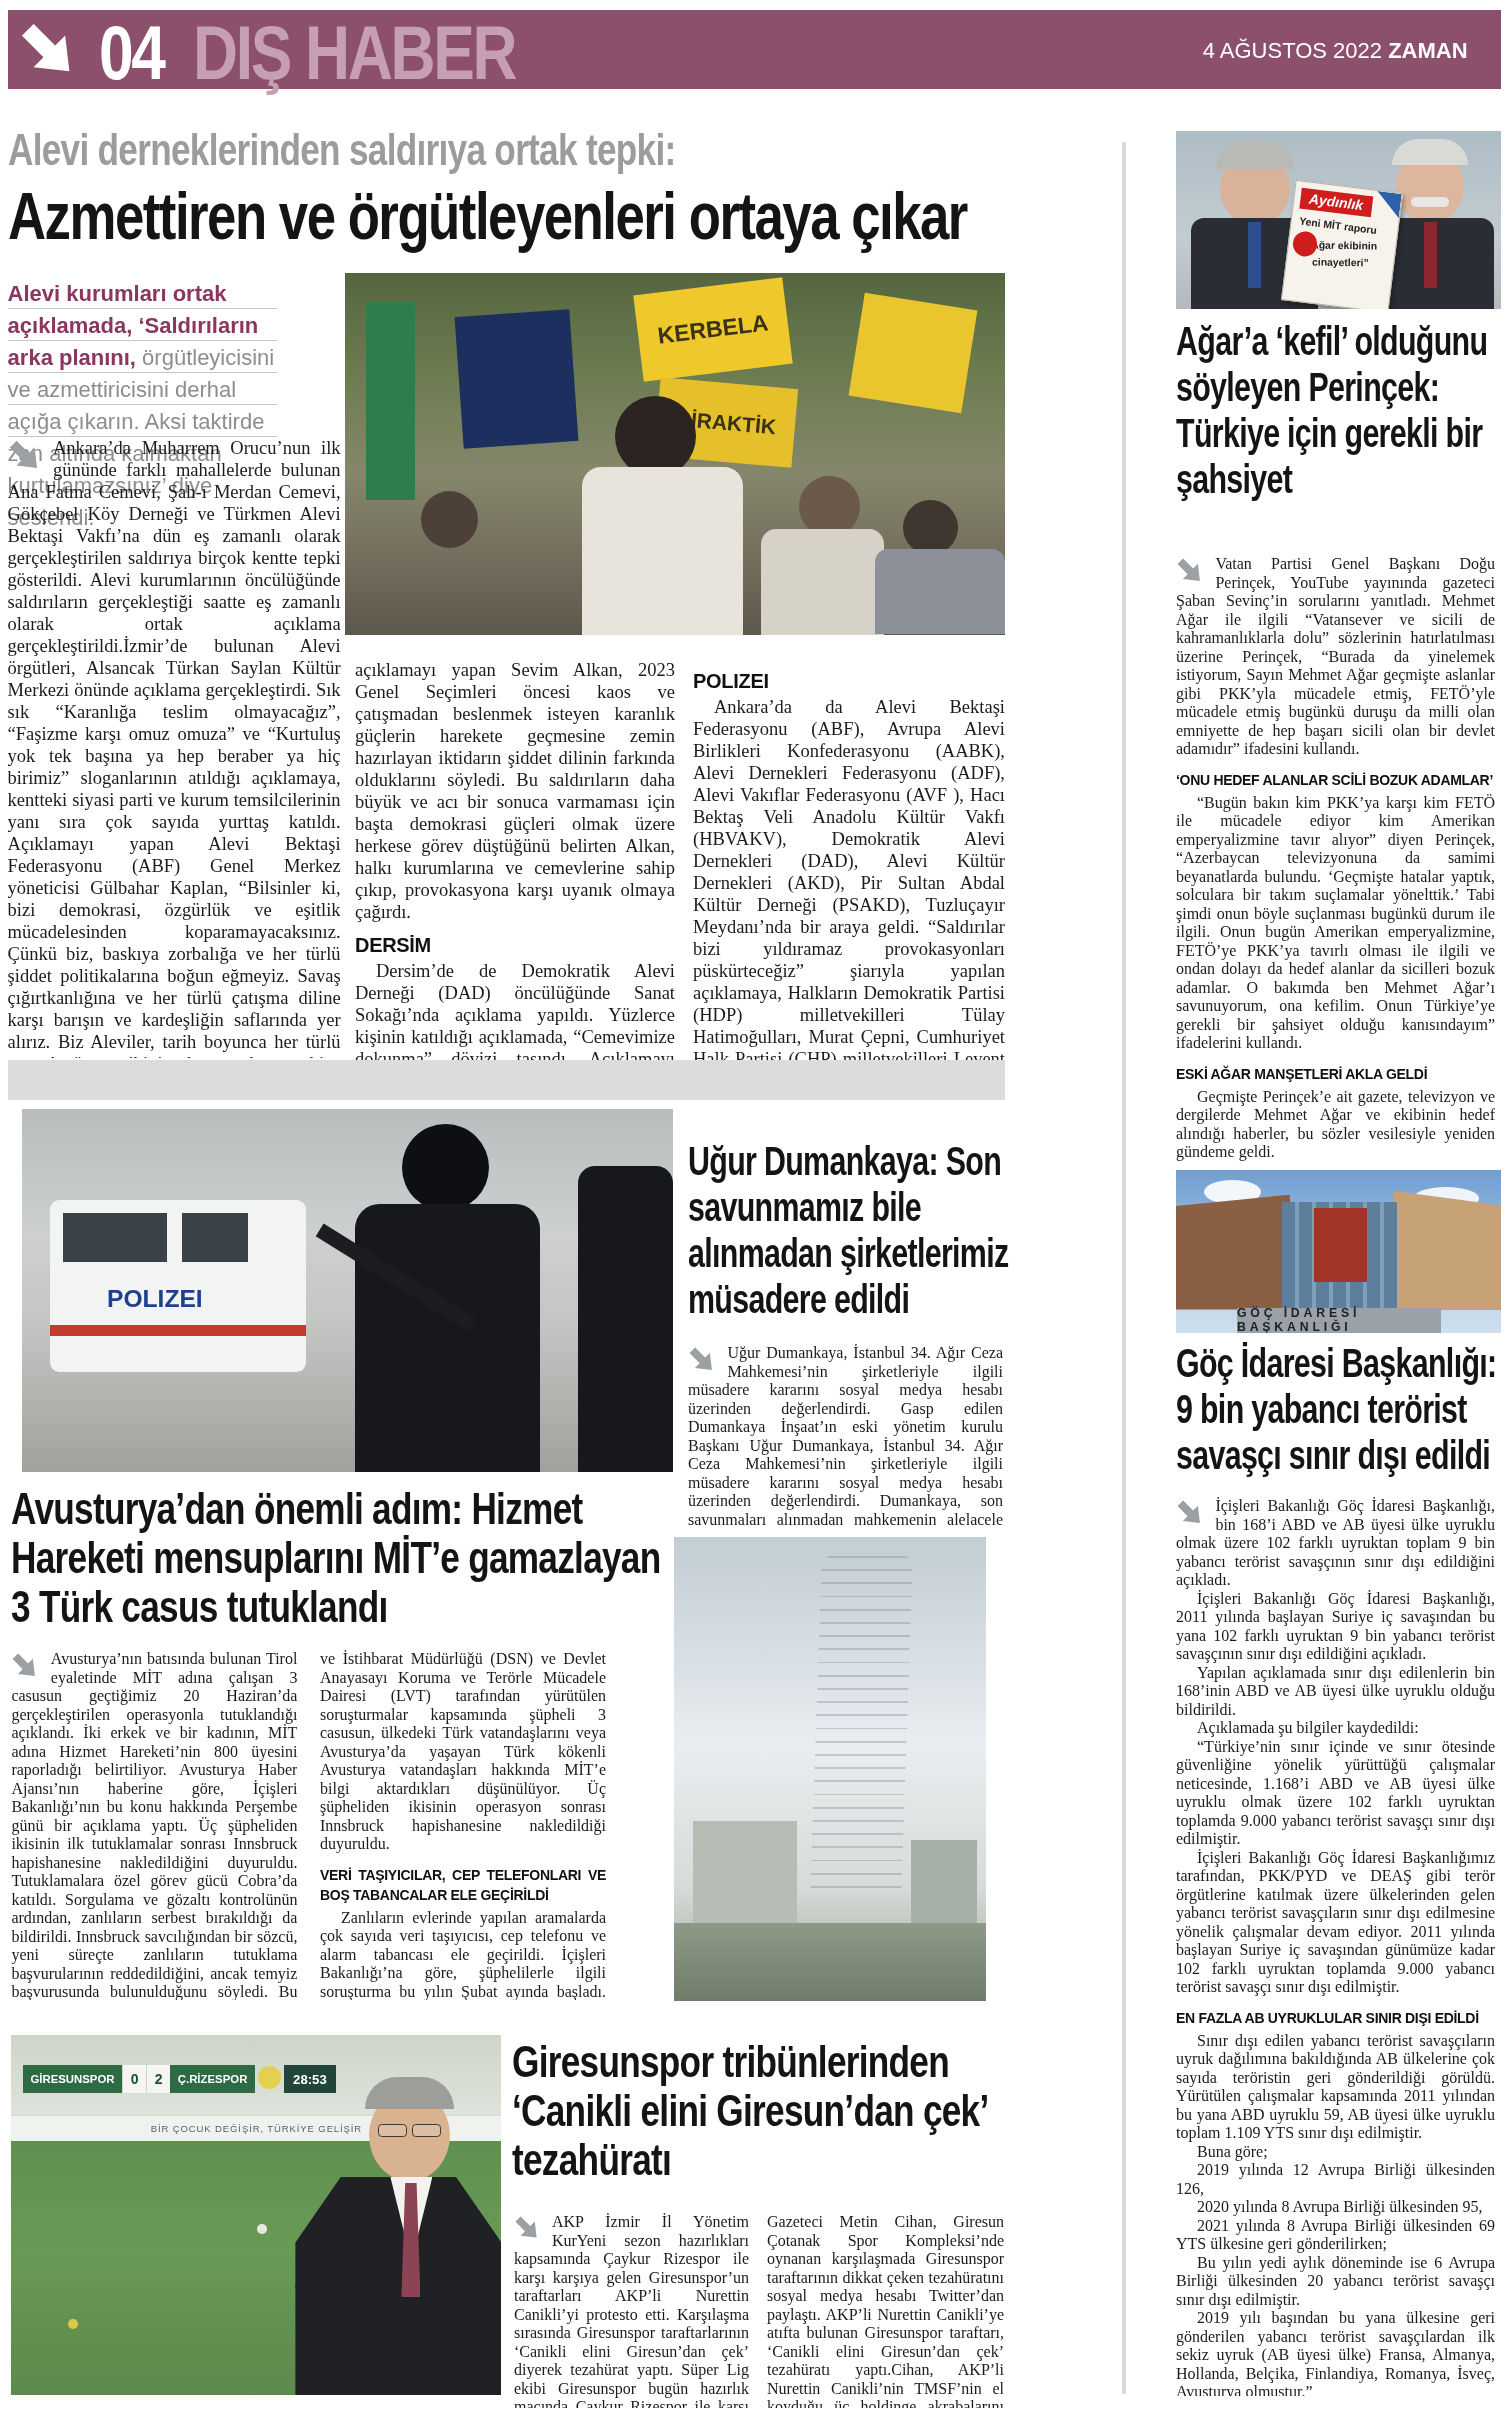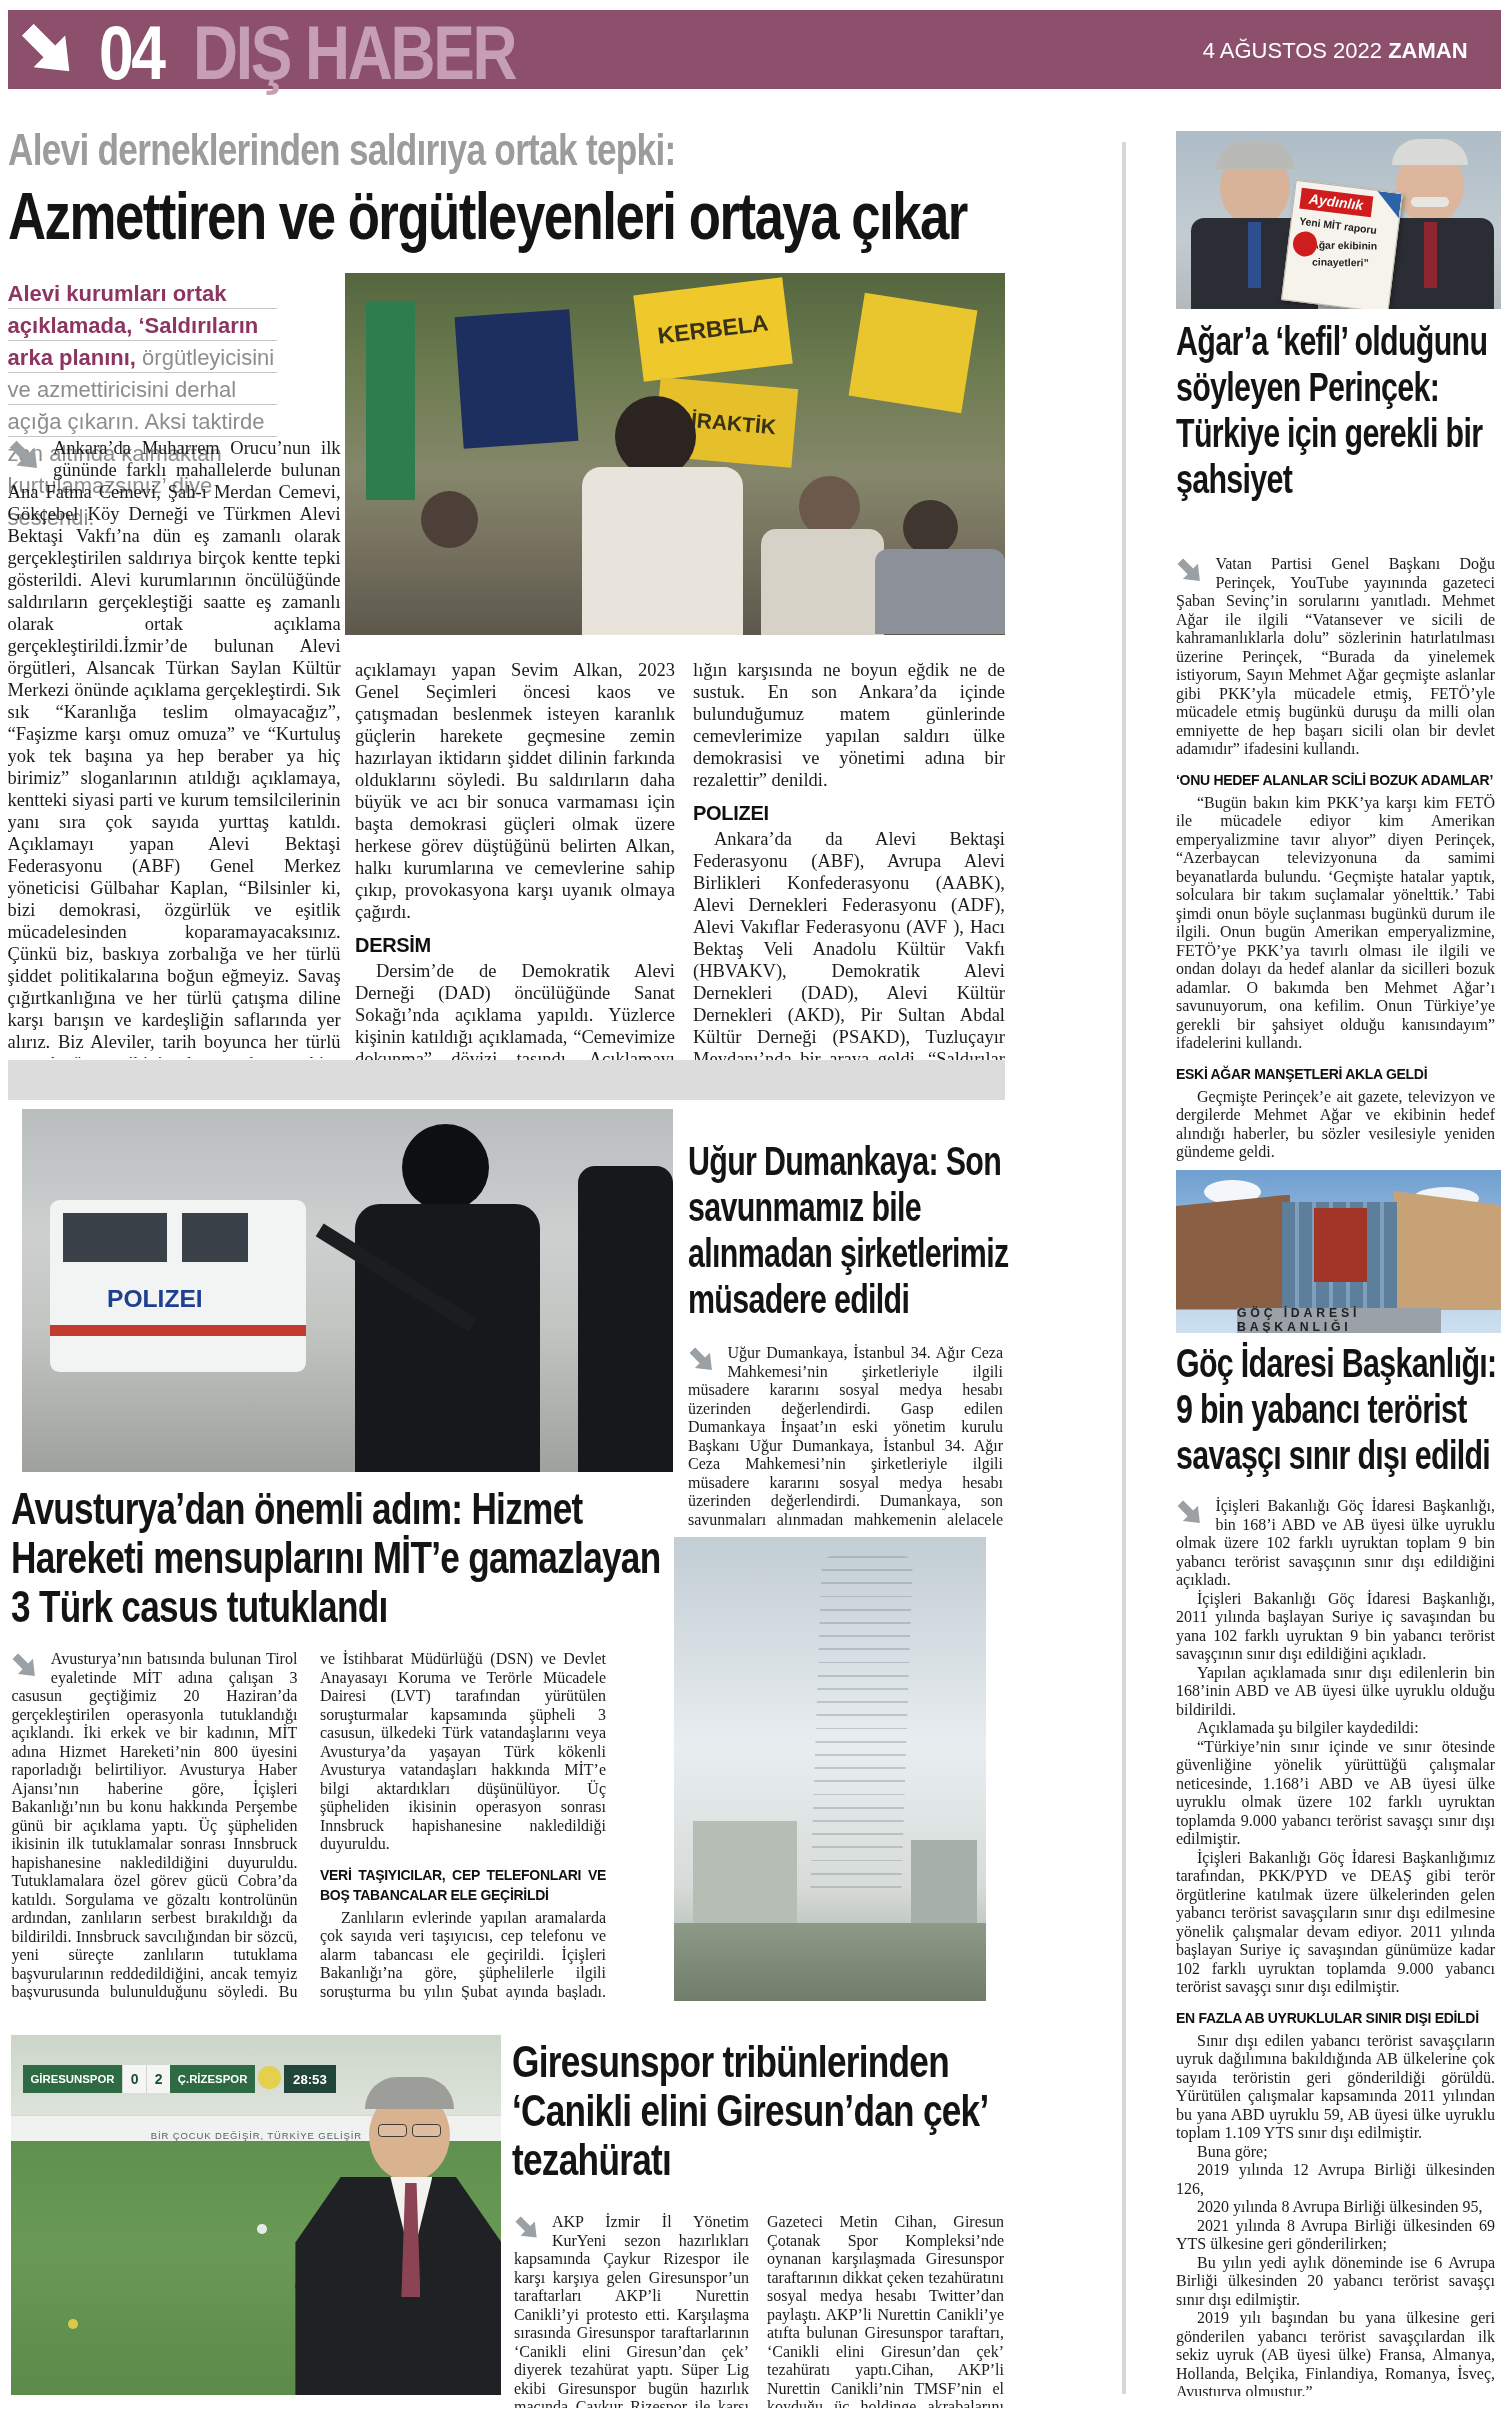--- a/index.html
+++ b/index.html
@@ -63,21 +63,21 @@
   .masthead{position:absolute;background:#cf1d1d;color:#ffffff;font-family:"Liberation Sans",sans-serif;
             font-weight:700;font-style:italic;display:flex;align-items:center;justify-content:center;}
   .newsline{position:absolute;font-family:"Liberation Sans",sans-serif;font-weight:700;color:#222;white-space:nowrap;}
   .ph-goc{background:linear-gradient(to bottom,#6f9ed0 0%,#a9c9e6 55%,#cfe0ef 100%);}
   .bldg{position:absolute;}
   .gocsign{position:absolute;background:#9aa1a7;color:#1d2125;display:flex;align-items:center;justify-content:center;
            font-family:"Liberation Sans",sans-serif;font-weight:700;letter-spacing:3.8px;}
   .ph-tower{background:linear-gradient(to bottom,#c2cdd4 0%,#e8edf0 45%,#d7dcd9 75%,#9aa396 100%);}
   .ph-match{background:linear-gradient(to bottom,#cdd5c9 0%,#dde3da 22%,#5f8f4e 26%,#699a55 60%,#5c8a4a 100%);}
   .board{position:absolute;background:#f0f2ef;color:#57606a;font-family:"Liberation Sans",sans-serif;
-         font-size:9.5px;letter-spacing:0.9px;display:flex;align-items:flex-end;justify-content:center;white-space:nowrap;overflow:hidden;}
+         font-size:9.5px;letter-spacing:0.9px;display:flex;align-items:center;justify-content:center;white-space:nowrap;overflow:hidden;}
   .score{position:absolute;display:flex;font-family:"Liberation Sans",sans-serif;font-weight:700;height:28px;}
   .score .team{background:#2e6b44;color:#fff;font-size:11.4px;display:flex;align-items:center;padding:0 7.6px;}
   .score .num{background:#f5f6f4;color:#1d4d30;font-size:14px;width:23px;display:flex;align-items:center;justify-content:center;border-left:0.9px solid #d0d4cf;}
   .score .logo{background:#e4cf4e;border-radius:50%;width:23px;height:23px;margin:0.9px 2.8px;}
   .score .clock{background:#22453a;color:#fff;font-size:13.2px;display:flex;align-items:center;padding:0 9.5px;}
 </style>
 </head>
 <body>
 
 <div class="canvas">
@@ -121,21 +121,20 @@
   <div class="bt abs" style="left:7.6px;top:437px;width:333px;height:621px;">
     <p><span class="drop"><span class="se-arrow" style="width:34px;height:34px;"></span></span><span>Ankara’da Muharrem Orucu’nun ilk gününde farklı mahallelerde bulunan Ana Fatma Cemevi, Şah-ı Merdan Cemevi, Gökçebel Köy Derneği ve Türkmen Alevi Bektaşi Vakfı’na dün eş zamanlı olarak gerçekleştirilen saldırıya birçok kentte tepki gösterildi. Alevi kurumlarının öncülüğünde saldırıların gerçekleştiği saatte eş zamanlı olarak ortak açıklama gerçekleştirildi.İzmir’de bulunan Alevi örgütleri, Alsancak Türkan Saylan Kültür Merkezi önünde açıklama gerçekleştirdi. Sık sık “Karanlığa teslim olmayacağız”, “Faşizme karşı omuz omuza” ve “Kurtuluş yok tek başına ya hep beraber ya hiç birimiz” sloganlarının atıldığı açıklamaya, kentteki siyasi parti ve kurum temsilcilerinin yanı sıra çok sayıda yurttaş katıldı. Açıklamayı yapan Alevi Bektaşi Federasyonu (ABF) Genel Merkez yöneticisi Gülbahar Kaplan, “Bilsinler ki, bizi demokrasi, özgürlük ve eşitlik mücadelesinden koparamayacaksınız. Çünkü biz, baskıya zorbalığa ve her türlü şiddet politikalarına boğun eğmeyiz. Savaş çığırtkanlığına ve her türlü çatışma diline karşı barışın ve kardeşliğin saflarında yer alırız. Biz Aleviler, tarih boyunca her türlü provokatör tertibinin karşısında ve bize yönelik her saldırıya rağmen 72 millete bir nazarla bakmaya devam ettik. Hakları kendi içinde kutuplaştıran, ötekileştiren, çatıştıran, gerilimden ve şiddetten beslenen politikaların karşısında durduk ve durmaya da devam edeceğiz” dedi.</span></p>
 
   </div>
   <div class="bt abs" style="left:355px;top:659px;width:320px;height:401px;">
     <p>açıklamayı yapan Sevim Alkan, 2023 Genel Seçimleri öncesi kaos ve çatışmadan beslenmek isteyen karanlık güçlerin harekete geçmesine zemin hazırlayan iktidarın şiddet dilinin farkında olduklarını söyledi. Bu saldırıların daha büyük ve acı bir sonuca varmaması için başta demokrasi güçleri olmak üzere herkese görev düştüğünü belirten Alkan, halkı kurumlarına ve cemevlerine sahip çıkıp, provokasyona karşı uyanık olmaya çağırdı.</p>
     <span class="sub">DERSİM</span>
     <p class="ind">Dersim’de de Demokratik Alevi Derneği (DAD) öncülüğünde Sanat Sokağı’nda açıklama yapıldı. Yüzlerce kişinin katıldığı açıklamada, “Cemevimize dokunma” dövizi taşındı. Açıklamayı DAD Eş Genel Başkanı Musa Kulu yaptı.Hozat Cemevi de, saldırıya ilişkin yazılı açıklama yaptı. Açıklamada, “Bilinmelidir ki, ne canlarımıza kıyarak ne de kutsallarımıza saldırarak bizleri bitiremediniz ve asla da bitiremeyeceksiniz. Çünkü bizler, Kerbela’dan bugüne haksız-</p>
   </div>
   <div class="bt abs" style="left:693px;top:659px;width:312px;height:401px;">
-    <p>lığın karşısında ne boyun eğdik ne de sustuk. En son Ankara’da içinde bulunduğumuz matem günlerinde cemevlerimize yapılan saldırı ülke demokrasisi ve yönetimi adına bir rezalettir” denildi.</p>
     <span class="sub">POLIZEI</span>
     <p class="ind">Ankara’da da Alevi Bektaşi Federasyonu (ABF), Avrupa Alevi Birlikleri Konfederasyonu (AABK), Alevi Dernekleri Federasyonu (ADF), Alevi Vakıflar Federasyonu (AVF ), Hacı Bektaş Veli Anadolu Kültür Vakfı (HBVAKV), Demokratik Alevi Dernekleri (DAD), Alevi Kültür Dernekleri (AKD), Pir Sultan Abdal Kültür Derneği (PSAKD), Tuzluçayır Meydanı’nda bir araya geldi. “Saldırılar bizi yıldıramaz provokasyonları püskürteceğiz” şiarıyla yapılan açıklamaya, Halkların Demokratik Partisi (HDP) milletvekilleri Tülay Hatimoğulları, Murat Çepni, Cumhuriyet Halk Partisi (CHP) milletvekilleri Levent Gök ve Ali Haydar Hakverdi ile çok sayıda demokratik kitle örgütü temsilcisi ve yurttaş katıldı. (MA)</p>
   </div>
 
   <div class="gbar abs" style="left:7.6px;top:1060px;width:997px;height:40px;"></div>
 
   <div class="photo ph-police abs" style="left:22px;top:1109px;width:651px;height:363px;">
     <div class="van" style="left:28px;top:91px;width:256px;height:172px;">
       <div class="win" style="left:13.2px;top:13.2px;width:104px;height:49px;"></div>
       <div class="win" style="left:132px;top:13.2px;width:66px;height:49px;"></div>

